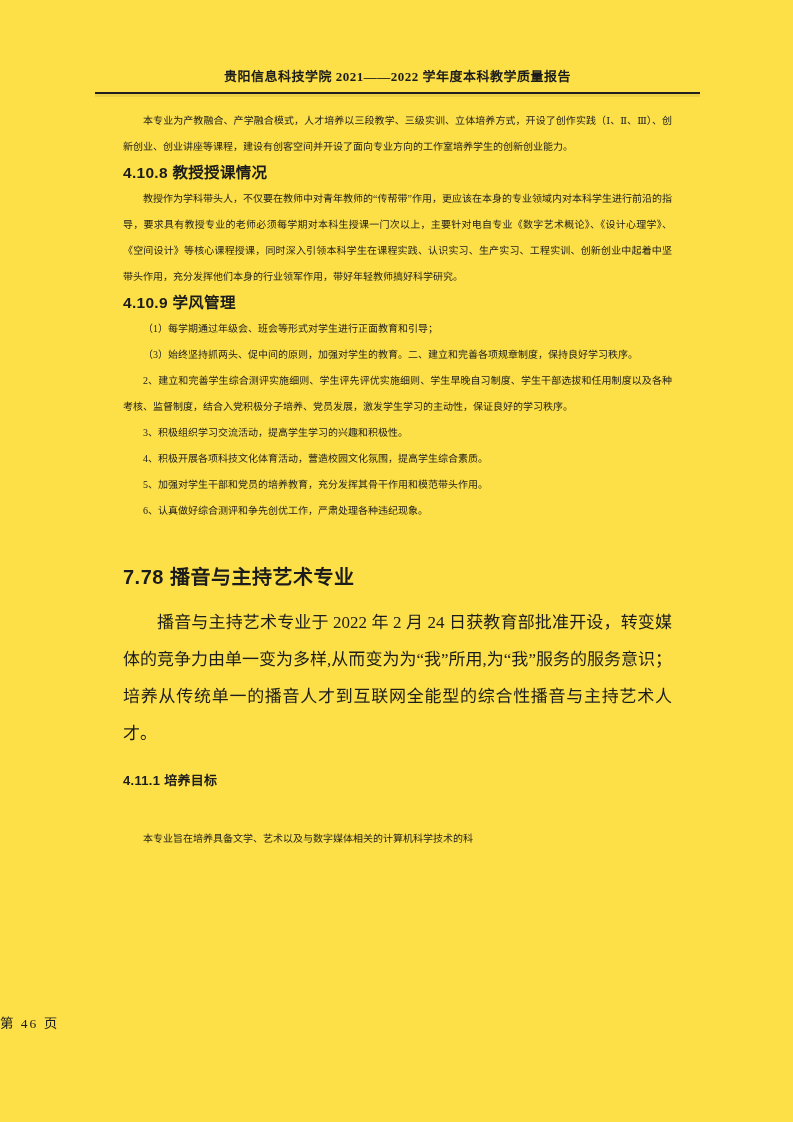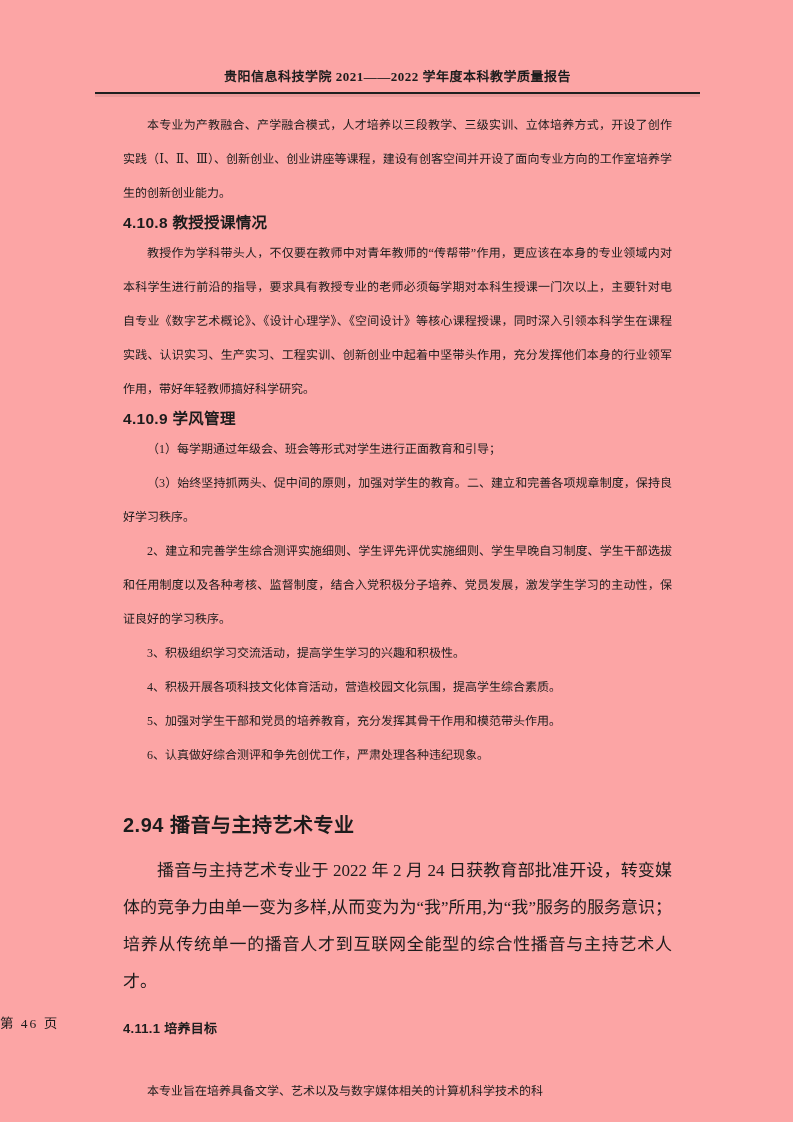--- a/index.html
+++ b/index.html
@@ -6,21 +6,21 @@
   html, body { background: #ffffff; }
   body {
     font-family: "Liberation Serif", "DejaVu Serif", serif;
     color: #1c1c1c;
   }
   .page {
     position: relative;
     width: 793px;
     height: 1122px;
     margin: 0 auto;
-    background: #fca5a5;
+    background: #fde047;
     overflow: hidden;
   }
   
   .doc-header {
     position: absolute;
     top: 66px;
     left: 95px;
     right: 93px;
     text-align: center;
     font-size: 13px;
@@ -31,22 +31,22 @@
     box-shadow: 0 3px 0 rgba(0,0,0,0.07);
   }
   
   .content {
     position: absolute;
     top: 108px;
     left: 123px;
     right: 121px;
   }
   .para {
-    font-size: 12px;
-    line-height: 34px;
+    font-size: 10px;
+    line-height: 26px;
     text-align: justify;
     text-indent: 2em;
     word-break: break-all;
   }
   .heading3 {
     font-family: "Liberation Sans", "DejaVu Sans", sans-serif;
     font-size: 15.5px;
     font-weight: bold;
     line-height: 26px;
     letter-spacing: 0.3px;
@@ -105,21 +105,21 @@
     <h3 class="heading3">4.10.9 学风管理</h3>
 
     <p class="para">（1）每学期通过年级会、班会等形式对学生进行正面教育和引导；</p>
     <p class="para">（3）始终坚持抓两头、促中间的原则，加强对学生的教育。二、建立和完善各项规章制度，保持良好学习秩序。</p>
     <p class="para">2、建立和完善学生综合测评实施细则、学生评先评优实施细则、学生早晚自习制度、学生干部选拔和任用制度以及各种考核、监督制度，结合入党积极分子培养、党员发展，激发学生学习的主动性，保证良好的学习秩序。</p>
     <p class="para">3、积极组织学习交流活动，提高学生学习的兴趣和积极性。</p>
     <p class="para">4、积极开展各项科技文化体育活动，营造校园文化氛围，提高学生综合素质。</p>
     <p class="para">5、加强对学生干部和党员的培养教育，充分发挥其骨干作用和模范带头作用。</p>
     <p class="para">6、认真做好综合测评和争先创优工作，严肃处理各种违纪现象。</p>
 
-    <h2 class="heading2">2.94 播音与主持艺术专业</h2>
+    <h2 class="heading2">7.78 播音与主持艺术专业</h2>
 
     <p class="para-wide">播音与主持艺术专业于 2022 年 2 月 24 日获教育部批准开设，转变媒体的竞争力由单一变为多样,从而变为为“我”所用,为“我”服务的服务意识；培养从传统单一的播音人才到互联网全能型的综合性播音与主持艺术人才。</p>
 
     <h3 class="heading3-sub">4.11.1 培养目标</h3>
 
     <p class="para">本专业旨在培养具备文学、艺术以及与数字媒体相关的计算机科学技术的科</p>
 
   </div>
 
   <div class="doc-footer">第 46 页</div>

